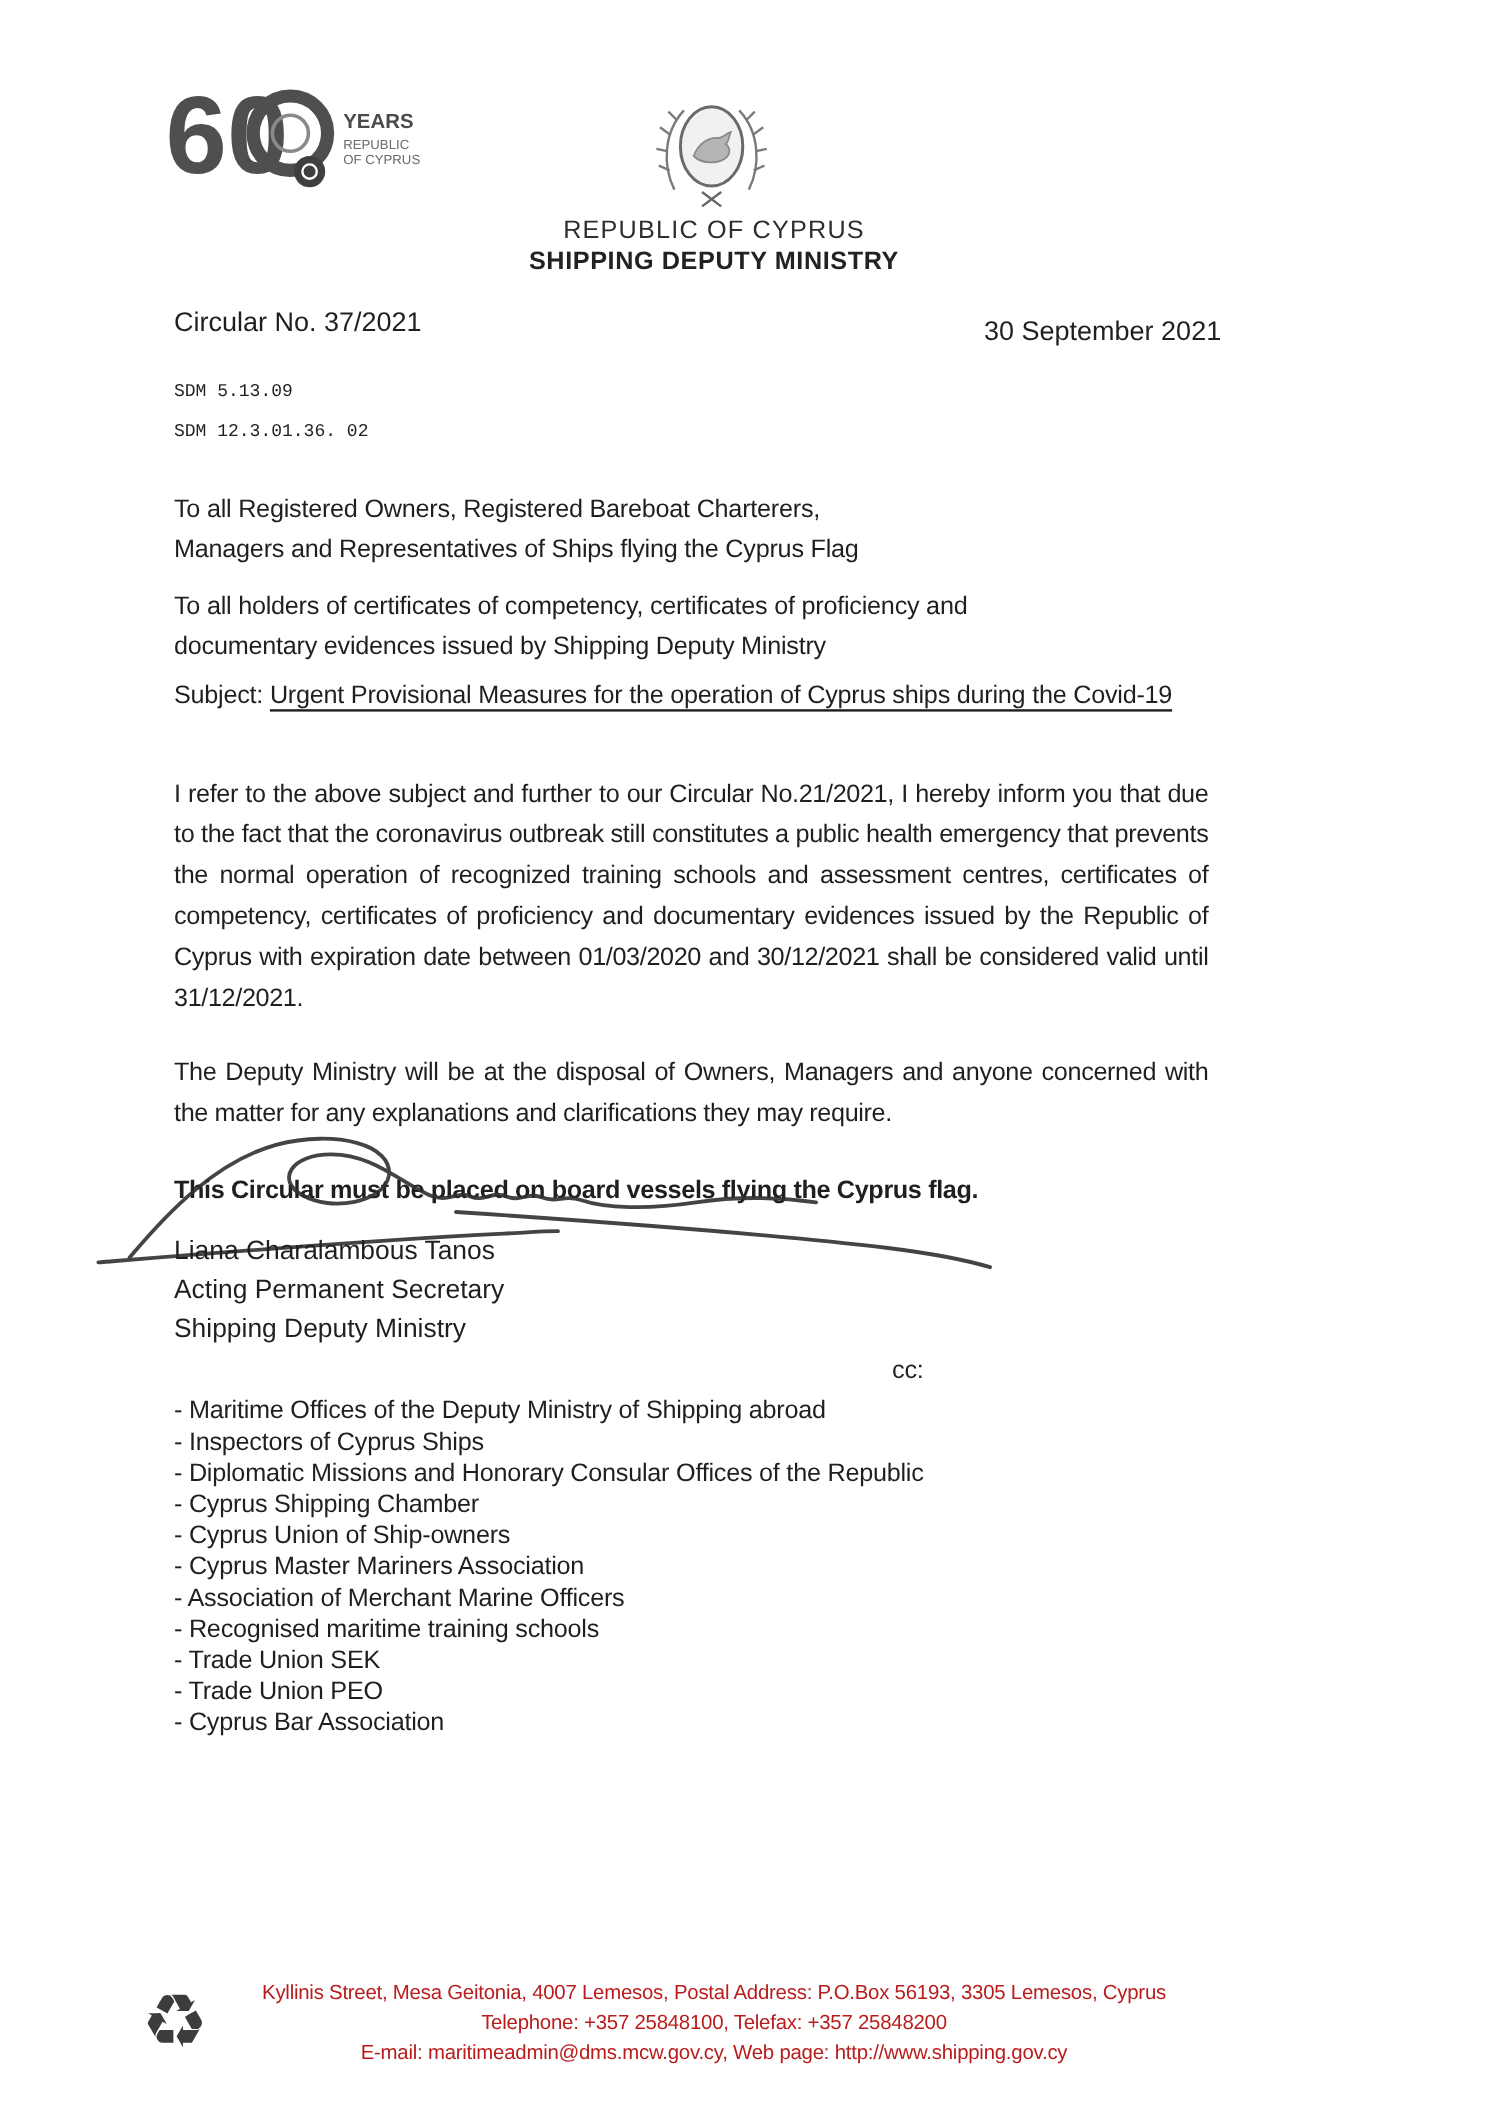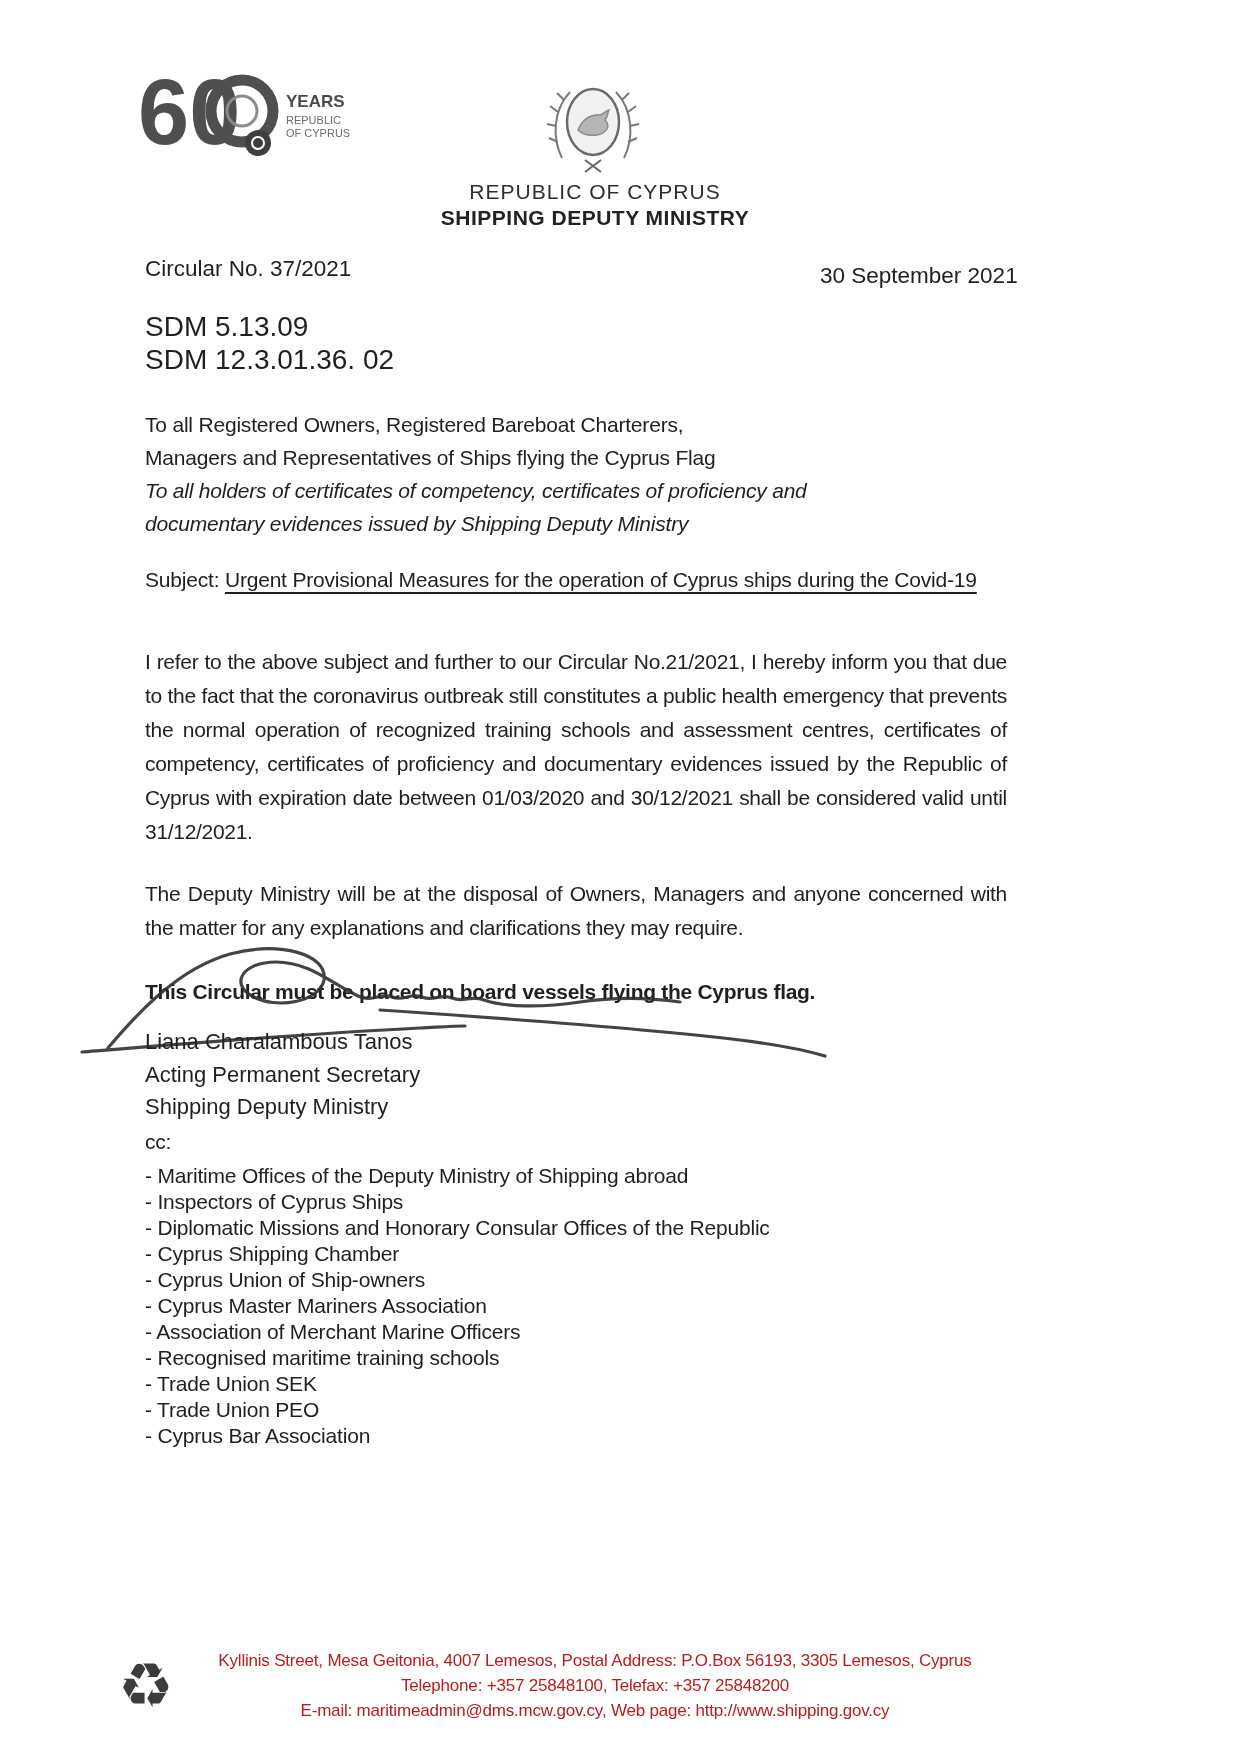--- a/index.html
+++ b/index.html
@@ -22,26 +22,26 @@
     font-size: 21px; letter-spacing: 1px; color: #2e2e2e;
   }
   .ministry-title {
     top: 206px; left: 0; width: 1190px; text-align: center;
     font-size: 21px; font-weight: bold; letter-spacing: 0.5px; color: #222;
   }
 
   
   .circular-no { left: 145px; top: 256px; font-size: 22.5px; }
   .letter-date { left: 820px; top: 263px; font-size: 22.5px; }
-  .sdm { left: 145px; top: 310px; font-size: 28px; line-height: 33px; }
+  .sdm { left: 145px; top: 310px; font-size: 15px; line-height: 33px; font-family: Liberation Mono, monospace; }
 
   
   .recip { left: 145px; font-size: 21px; line-height: 33px; letter-spacing: -0.2px; }
   .recip1 { top: 408px; }
-  .recip2 { top: 474px; font-style: italic; }
+  .recip2 { top: 489px; }
 
   
   .subject {
     left: 145px; top: 563px; width: 872px;
     font-size: 21px; font-weight: normal; line-height: 34px; letter-spacing: -0.2px;
   }
   .subject .u {
     text-decoration: underline;
     text-decoration-thickness: 2px;
     text-underline-offset: 5px;
@@ -52,21 +52,21 @@
   .bodycol p { margin: 0; text-align: justify; }
   .bodycol p.p2 { margin-top: 28px; }
   .bodycol p.notice { margin-top: 30px; font-weight: bold; text-align: left; }
 
   
   .sig-svg { left: 80px; top: 940px; }
   .signer { left: 145px; top: 1026px; font-size: 22px; line-height: 32.5px; }
 
   
   .cc { left: 145px; top: 1130px; font-size: 21px; letter-spacing: -0.2px; }
-  .cc .cc-label { margin-bottom: 9px; }
+  .cc .cc-label { margin-bottom: 9px; text-align: right; }
   .cc .cc-item { line-height: 26px; }
 
   
   .footer {
     top: 1648px; left: 0; width: 1190px; text-align: center;
     font-size: 17px; line-height: 25px; color: #b91c1c; letter-spacing: -0.2px;
   }
   .recycle { left: 118px; top: 1646px; font-size: 62px; color: #3c3c3c; line-height: 80px; }
 
   svg text { font-family: "Liberation Sans", sans-serif; }

